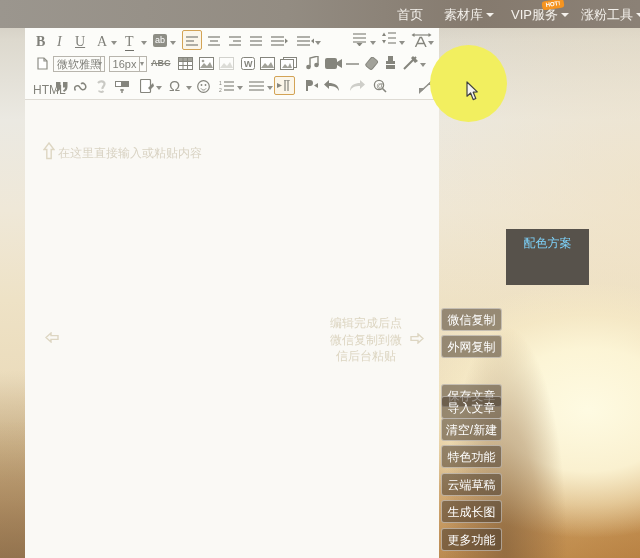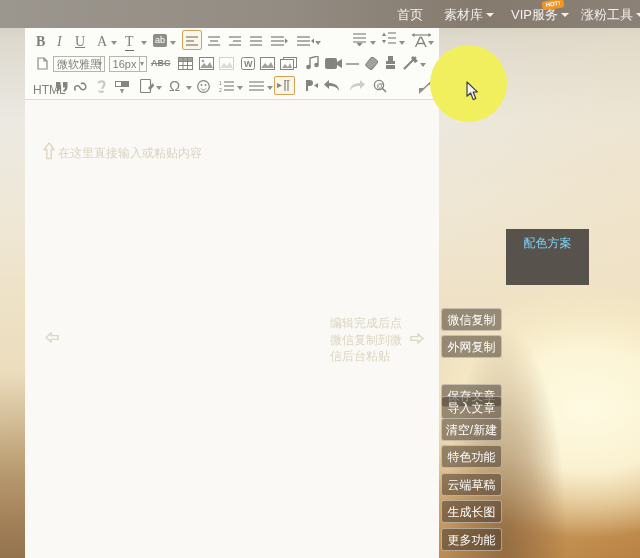--- a/index.html
+++ b/index.html
@@ -33,21 +33,21 @@
 }
 .toolbar{
   position:absolute;left:0;top:0;width:414px;height:71px;
   border-bottom:1px solid #dedbd4;background:#fcfcf9;
 }
 .tb{position:absolute;color:#80807a;}
 .car2{display:inline-block;width:0;height:0;border-left:3px solid transparent;border-right:3px solid transparent;border-top:4px solid #90908a;}
 svg{display:block;}
 .ph{position:absolute;left:33px;top:117px;color:#d8d2c2;font-size:12px;font-family:Liberation Mono, monospace;}
 .hintL{position:absolute;left:39px;top:295px;color:#dcd5c1;font-size:12px;font-weight:bold;line-height:16.5px;}
-.hintR{position:absolute;left:305px;top:287px;color:#dcd5c1;font-size:12px;line-height:16.5px;}
+.hintR{position:absolute;left:305px;top:287px;color:#dcd5c1;font-size:12px;line-height:16.5px;text-align:center;}
 .harr{stroke:#ddd6c2;fill:none;stroke-width:1.4;}
 .darkpanel{
   position:absolute;left:506px;top:229px;width:83px;height:56px;
   background:#57524b;color:#7dd3fc;font-size:12px;text-align:center;
 }
 .darkpanel div{height:28px;line-height:28px;}
 .sbtn{
   position:absolute;left:441px;width:61px;height:23px;
   background:rgba(74,61,48,0.54);
   border:1px solid rgba(255,255,255,0.45);

